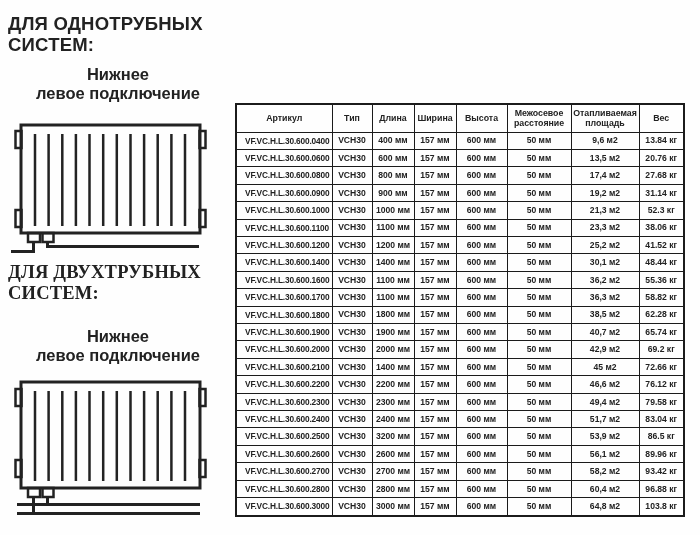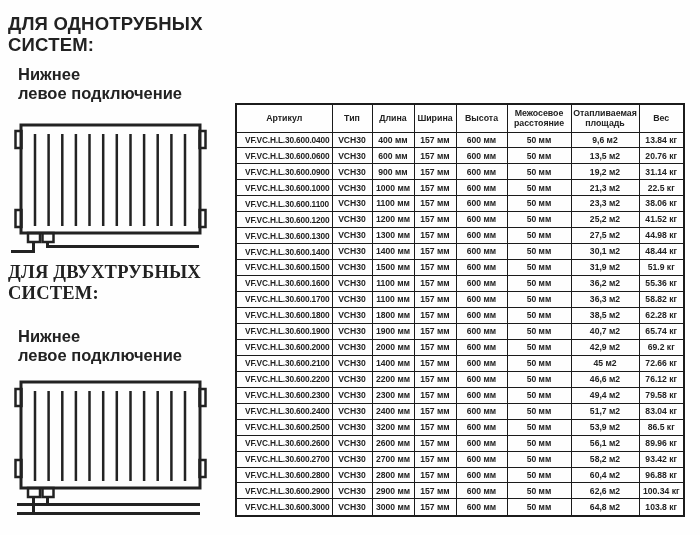--- a/index.html
+++ b/index.html
@@ -18,21 +18,21 @@
   .sec-heading{
     position:absolute;left:8px;width:198px;text-align:left;
     font-size:18.5px;font-weight:800;line-height:21px;
     white-space:pre-line;letter-spacing:.2px;color:var(--text);
   }
   .sec-heading.s1{top:13px;}
   .sec-heading.s2{top:262px;font-family:Liberation Serif, serif;}
   .sec-sub{
     position:absolute;left:18px;width:200px;
     font-size:16.5px;font-weight:800;line-height:18.5px;
-    white-space:pre-line;color:var(--text);
+    white-space:pre-line;color:var(--text);text-align:center;
   }
   .sec-sub.s1{top:65px;}
   .sec-sub.s2{top:327px;}
   .diagram{position:absolute;left:0;color:var(--text);}
   .diagram.d1{top:110px;}
   .diagram.d2{top:375px;}
   
   .specs-wrap{position:absolute;left:235px;top:103px;}
   table.specs{
     border-collapse:collapse;table-layout:fixed;
@@ -162,38 +162,48 @@
             <td class="c0">VF.VC.H.L.30.600.0600</td>
             <td class="c1">VCH30</td>
             <td class="c2">600 мм</td>
             <td class="c3">157 мм</td>
             <td class="c4">600 мм</td>
             <td class="c5">50 мм</td>
             <td class="c6">13,5 м2</td>
             <td class="c7">20.76 кг</td>
           </tr>
           <tr>
+            <td class="c0">VF.VC.H.L.30.600.0800</td>
+            <td class="c1">VCH30</td>
+            <td class="c2">800 мм</td>
+            <td class="c3">157 мм</td>
+            <td class="c4">600 мм</td>
+            <td class="c5">50 мм</td>
+            <td class="c6">17,4 м2</td>
+            <td class="c7">27.68 кг</td>
+          </tr>
+          <tr>
             <td class="c0">VF.VC.H.L.30.600.0900</td>
             <td class="c1">VCH30</td>
             <td class="c2">900 мм</td>
             <td class="c3">157 мм</td>
             <td class="c4">600 мм</td>
             <td class="c5">50 мм</td>
             <td class="c6">19,2 м2</td>
             <td class="c7">31.14 кг</td>
           </tr>
           <tr>
             <td class="c0">VF.VC.H.L.30.600.1000</td>
             <td class="c1">VCH30</td>
             <td class="c2">1000 мм</td>
             <td class="c3">157 мм</td>
             <td class="c4">600 мм</td>
             <td class="c5">50 мм</td>
             <td class="c6">21,3 м2</td>
-            <td class="c7">22.5 кг</td>
+            <td class="c7">52.3 кг</td>
           </tr>
           <tr>
             <td class="c0">VF.VC.H.L.30.600.1100</td>
             <td class="c1">VCH30</td>
             <td class="c2">1100 мм</td>
             <td class="c3">157 мм</td>
             <td class="c4">600 мм</td>
             <td class="c5">50 мм</td>
             <td class="c6">23,3 м2</td>
             <td class="c7">38.06 кг</td>
@@ -202,50 +212,30 @@
             <td class="c0">VF.VC.H.L.30.600.1200</td>
             <td class="c1">VCH30</td>
             <td class="c2">1200 мм</td>
             <td class="c3">157 мм</td>
             <td class="c4">600 мм</td>
             <td class="c5">50 мм</td>
             <td class="c6">25,2 м2</td>
             <td class="c7">41.52 кг</td>
           </tr>
           <tr>
-            <td class="c0">VF.VC.H.L.30.600.1300</td>
-            <td class="c1">VCH30</td>
-            <td class="c2">1300 мм</td>
-            <td class="c3">157 мм</td>
-            <td class="c4">600 мм</td>
-            <td class="c5">50 мм</td>
-            <td class="c6">27,5 м2</td>
-            <td class="c7">44.98 кг</td>
-          </tr>
-          <tr>
             <td class="c0">VF.VC.H.L.30.600.1400</td>
             <td class="c1">VCH30</td>
             <td class="c2">1400 мм</td>
             <td class="c3">157 мм</td>
             <td class="c4">600 мм</td>
             <td class="c5">50 мм</td>
             <td class="c6">30,1 м2</td>
             <td class="c7">48.44 кг</td>
           </tr>
           <tr>
-            <td class="c0">VF.VC.H.L.30.600.1500</td>
-            <td class="c1">VCH30</td>
-            <td class="c2">1500 мм</td>
-            <td class="c3">157 мм</td>
-            <td class="c4">600 мм</td>
-            <td class="c5">50 мм</td>
-            <td class="c6">31,9 м2</td>
-            <td class="c7">51.9 кг</td>
-          </tr>
-          <tr>
             <td class="c0">VF.VC.H.L.30.600.1600</td>
             <td class="c1">VCH30</td>
             <td class="c2">1100 мм</td>
             <td class="c3">157 мм</td>
             <td class="c4">600 мм</td>
             <td class="c5">50 мм</td>
             <td class="c6">36,2 м2</td>
             <td class="c7">55.36 кг</td>
           </tr>
           <tr>
@@ -360,30 +350,20 @@
           </tr>
           <tr>
             <td class="c0">VF.VC.H.L.30.600.2800</td>
             <td class="c1">VCH30</td>
             <td class="c2">2800 мм</td>
             <td class="c3">157 мм</td>
             <td class="c4">600 мм</td>
             <td class="c5">50 мм</td>
             <td class="c6">60,4 м2</td>
             <td class="c7">96.88 кг</td>
-          </tr>
-          <tr>
-            <td class="c0">VF.VC.H.L.30.600.2900</td>
-            <td class="c1">VCH30</td>
-            <td class="c2">2900 мм</td>
-            <td class="c3">157 мм</td>
-            <td class="c4">600 мм</td>
-            <td class="c5">50 мм</td>
-            <td class="c6">62,6 м2</td>
-            <td class="c7">100.34 кг</td>
           </tr>
           <tr>
             <td class="c0">VF.VC.H.L.30.600.3000</td>
             <td class="c1">VCH30</td>
             <td class="c2">3000 мм</td>
             <td class="c3">157 мм</td>
             <td class="c4">600 мм</td>
             <td class="c5">50 мм</td>
             <td class="c6">64,8 м2</td>
             <td class="c7">103.8 кг</td>

